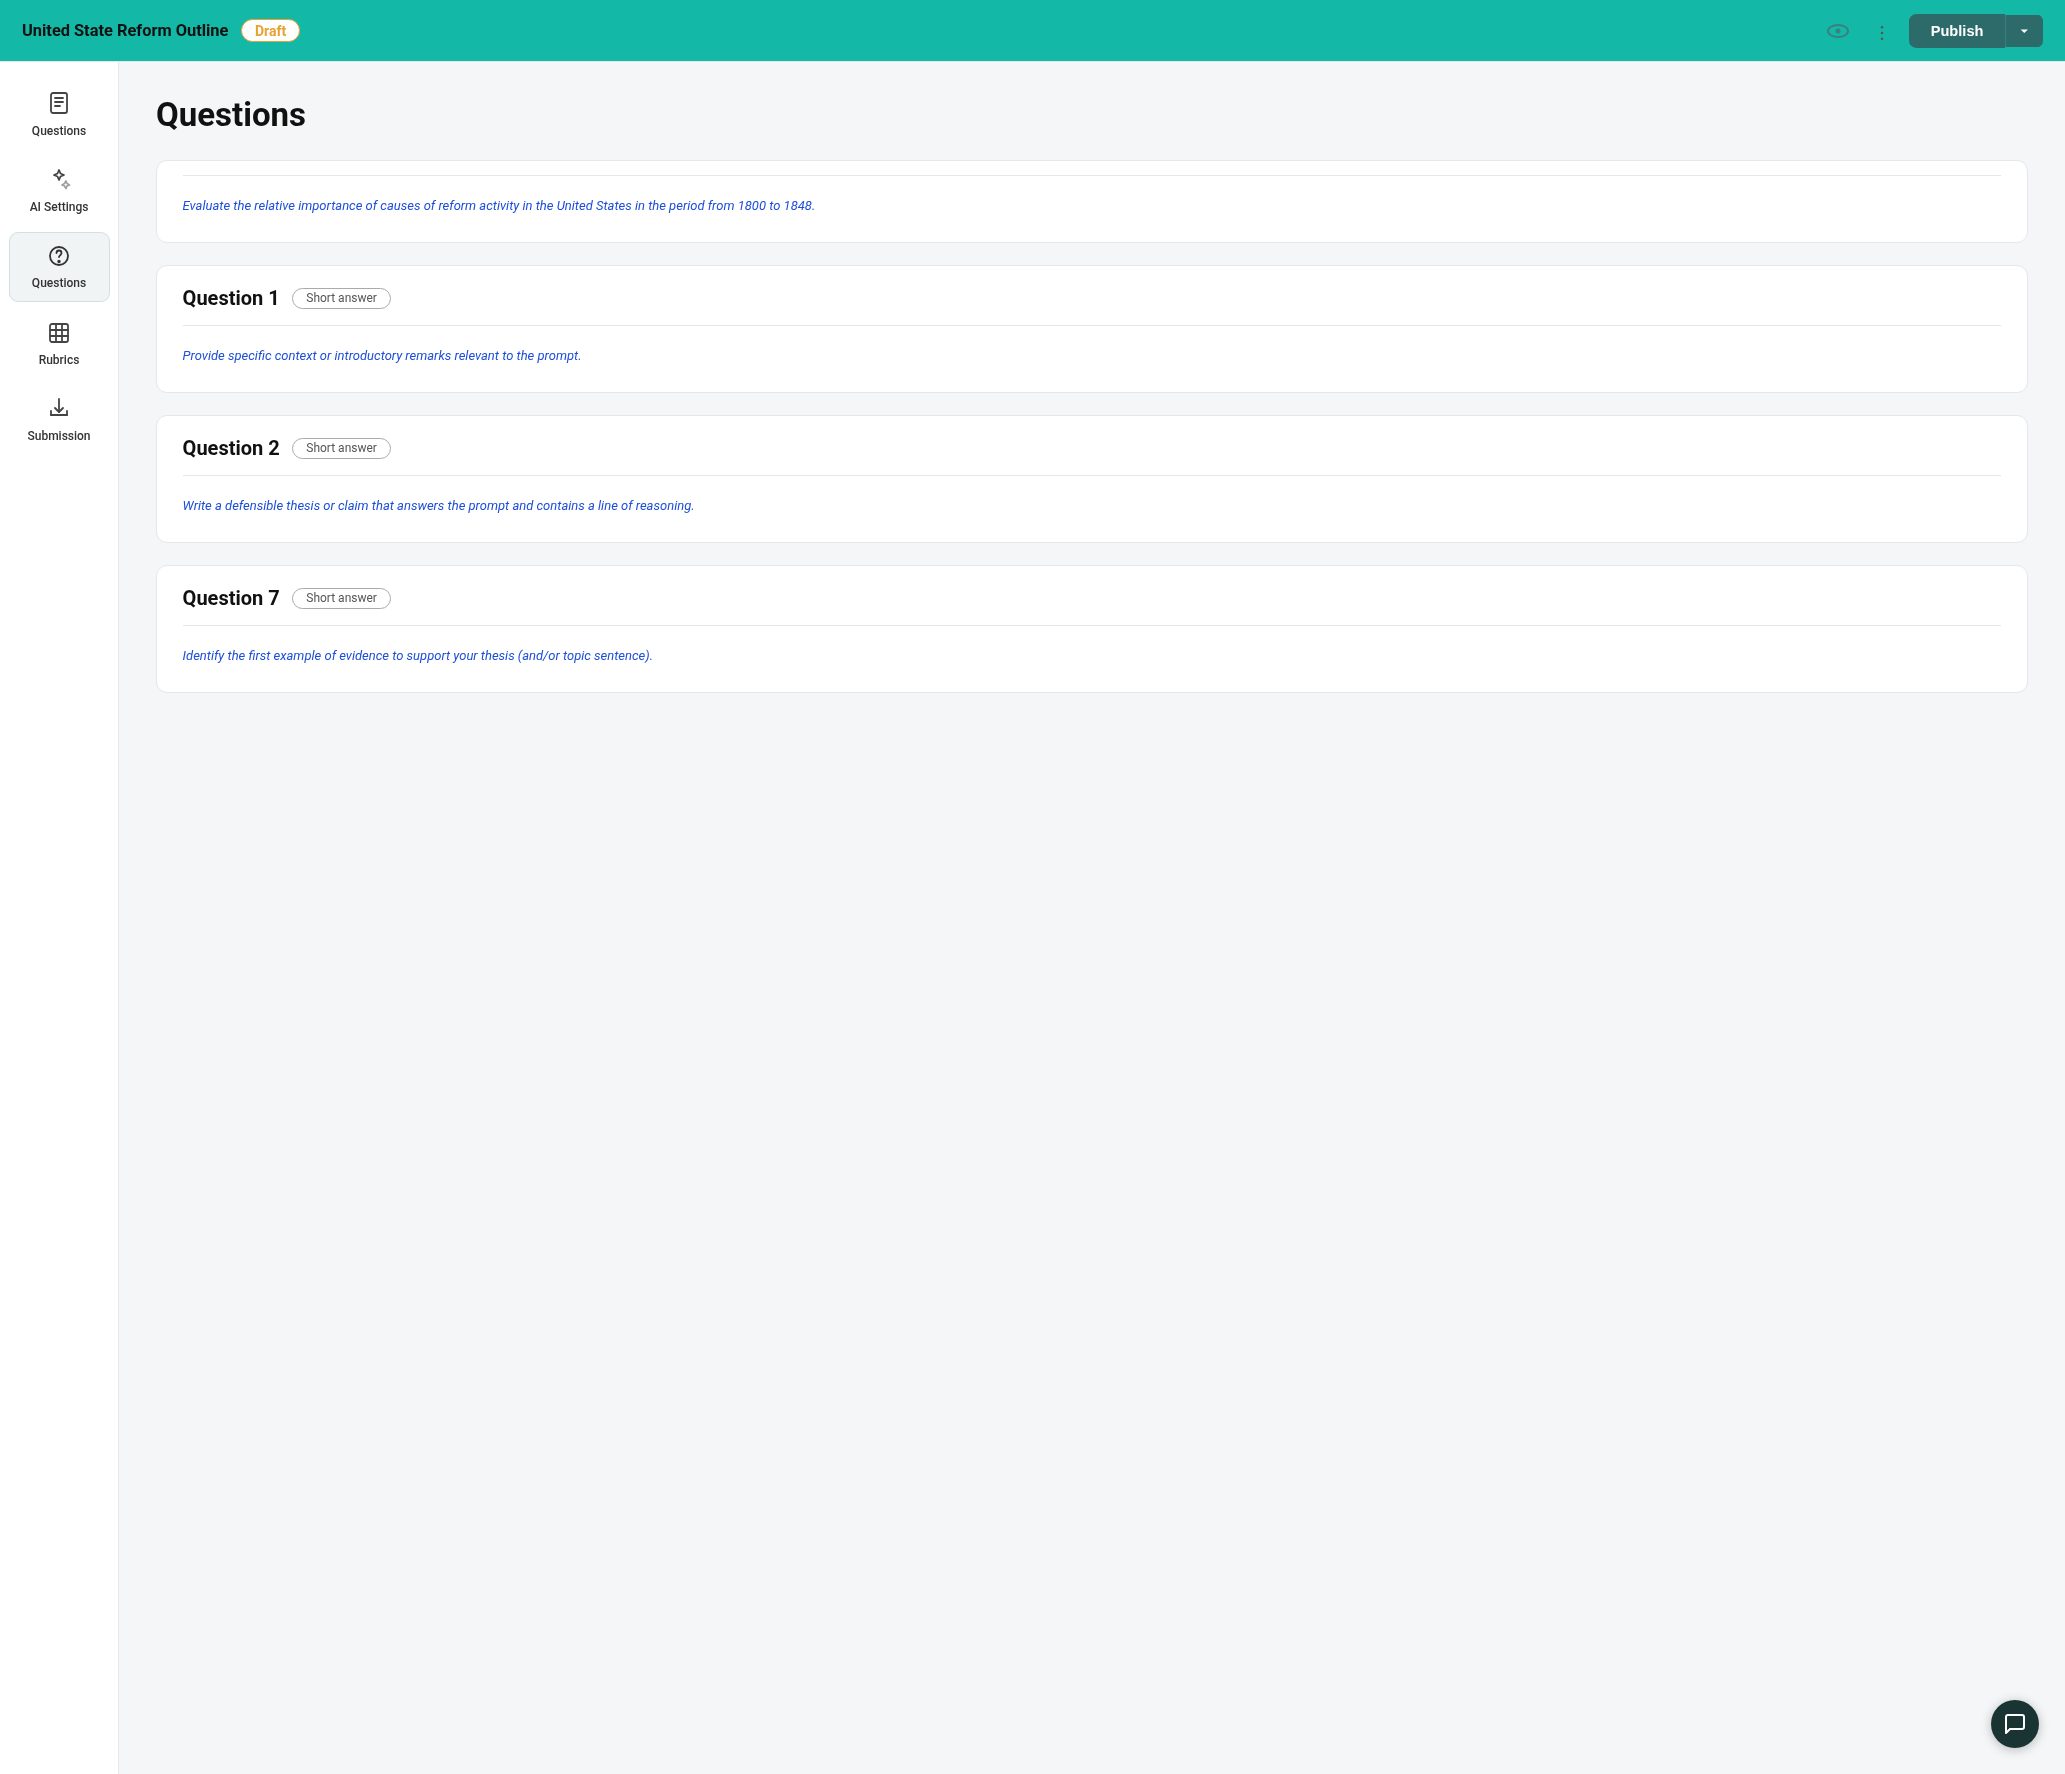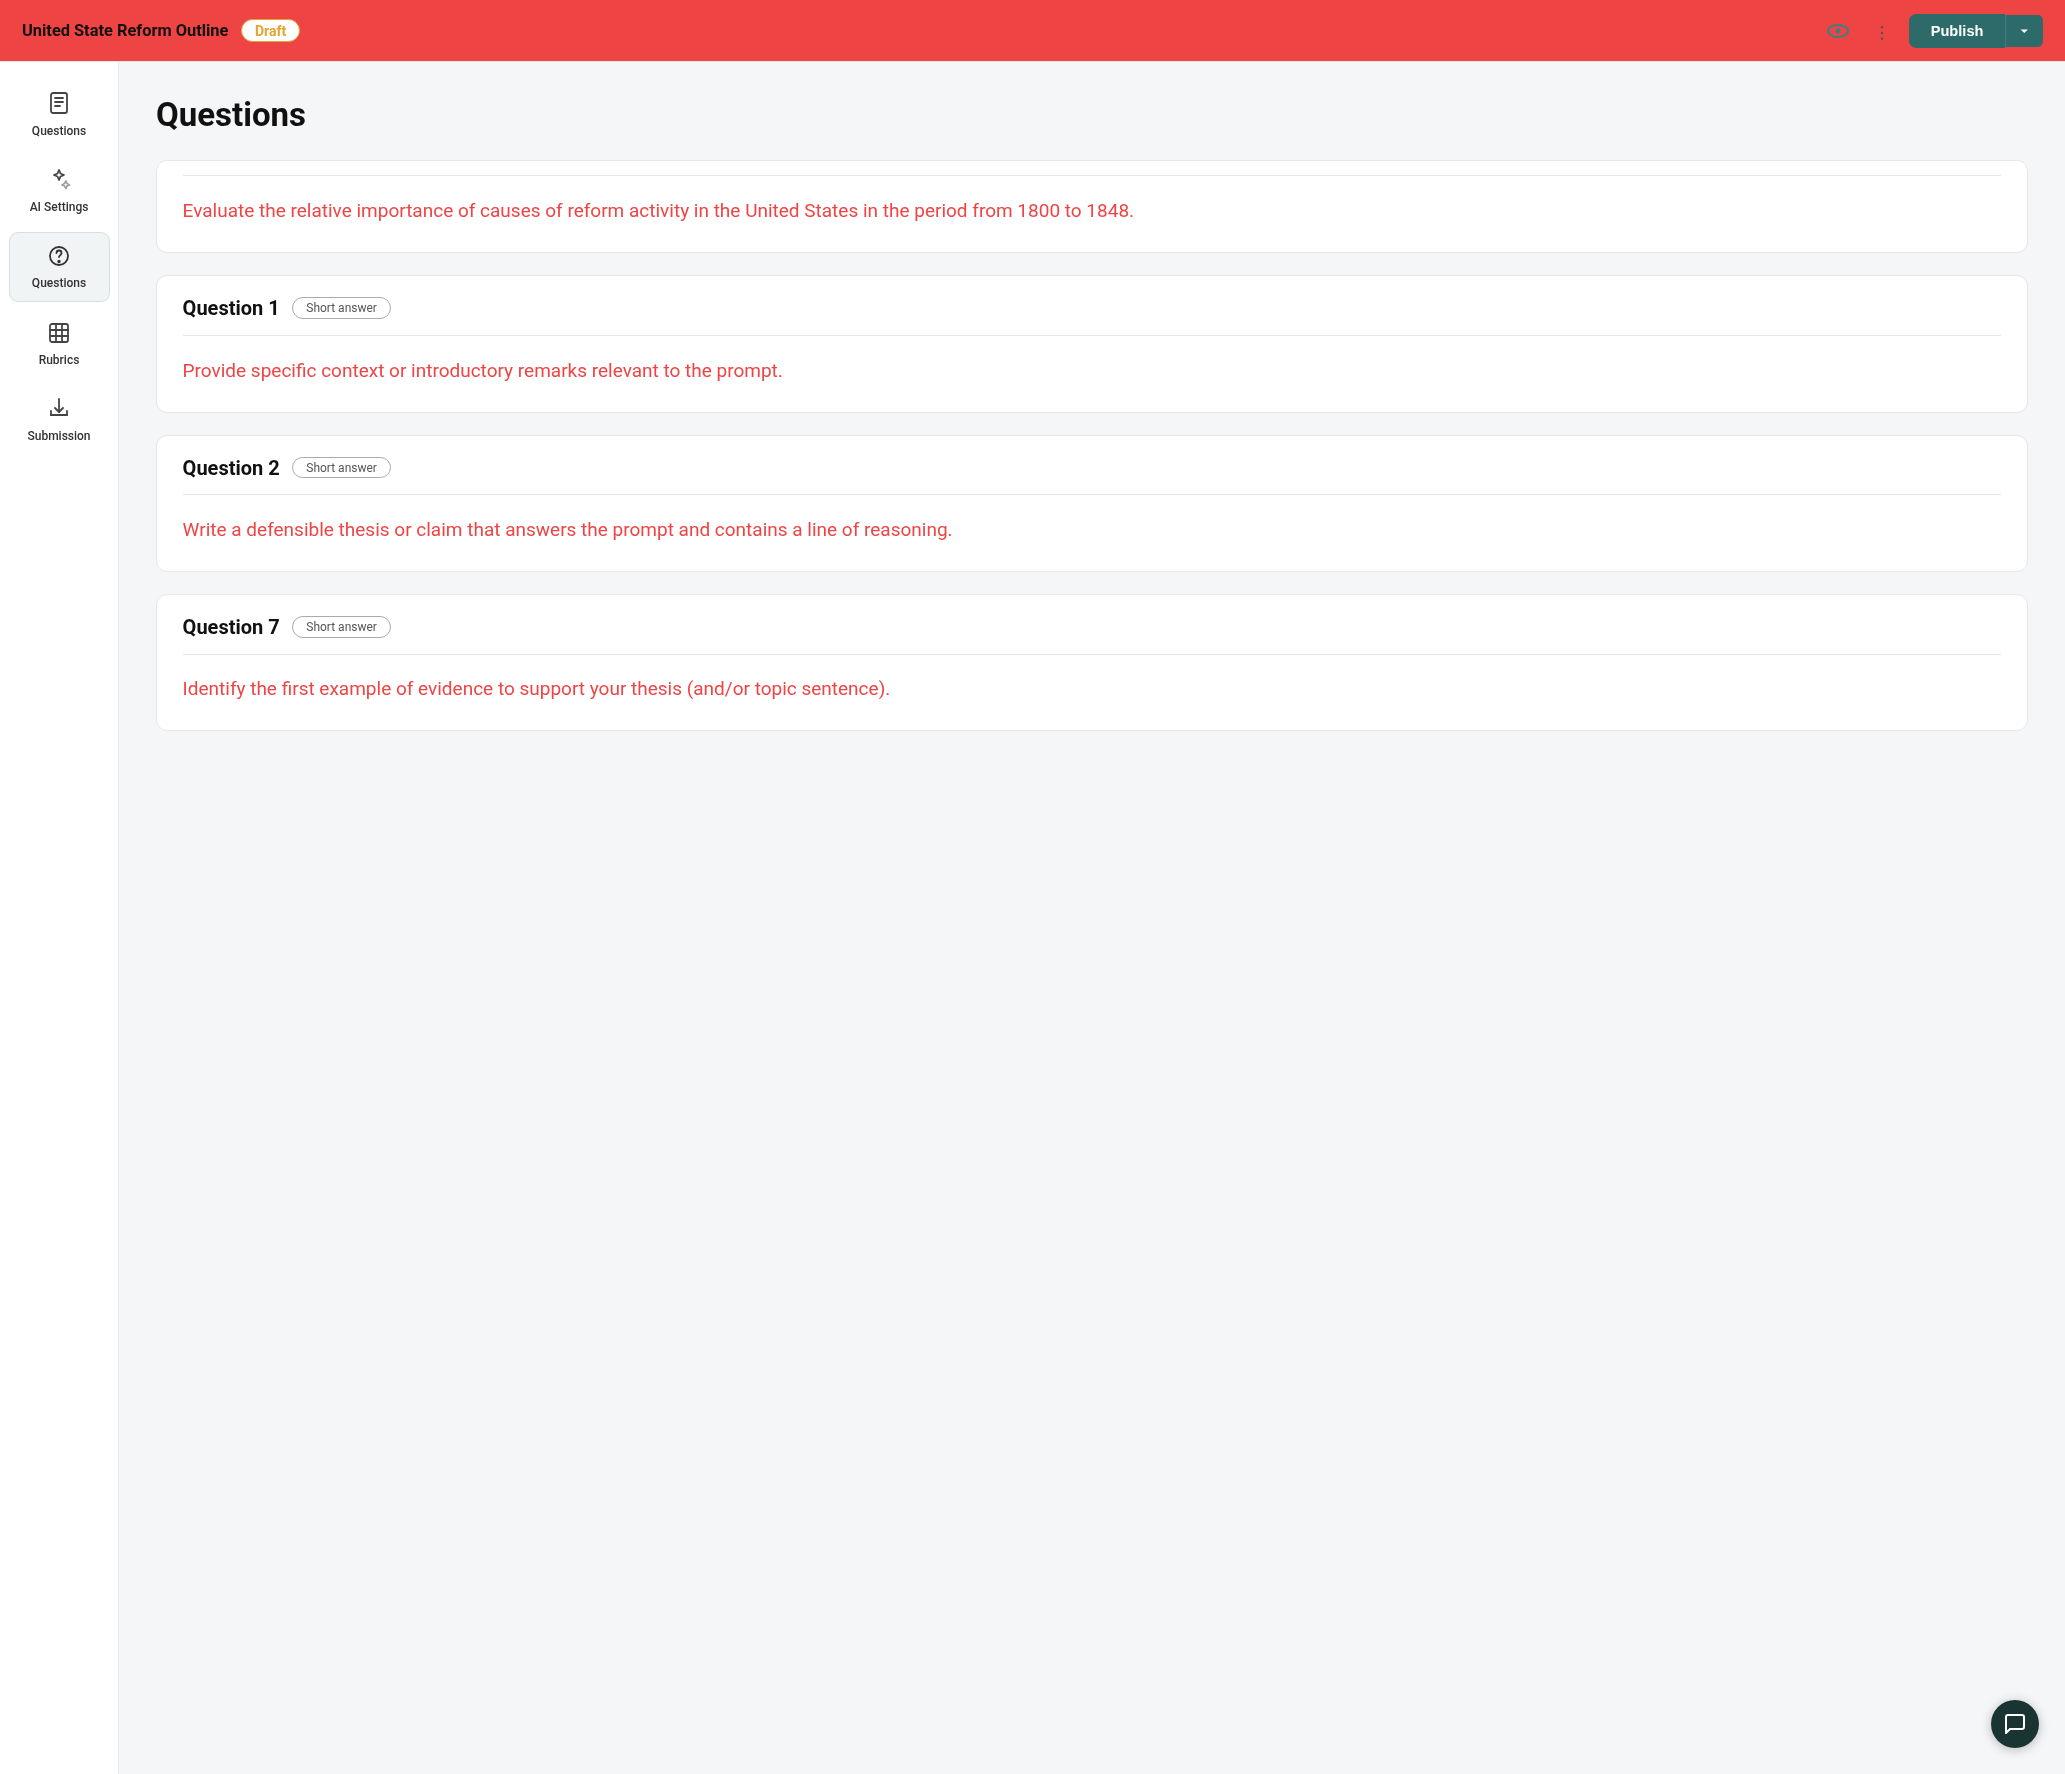--- a/index.html
+++ b/index.html
@@ -3,21 +3,21 @@
   <meta charset="utf-8">
   <style>
     * { box-sizing: border-box; margin: 0; padding: 0; }
     body { font-family: -apple-system, BlinkMacSystemFont, 'Segoe UI', Roboto, sans-serif; background: #f5f6f7; height: 100vh; display: flex; flex-direction: column; }
 
     
     .header {
       display: flex;
       align-items: center;
       justify-content: space-between;
-      background: #ef4444;
+      background: #14b8a6;
       padding: 0 22px;
       height: 62px;
       border-bottom: 0.9px solid #e5e7eb;
       flex-shrink: 0;
     }
     .header-left {
       display: flex;
       align-items: center;
       gap: 12.8px;
     }
@@ -163,23 +163,24 @@
       color: #555;
       background: #fff;
     }
     .card-divider {
       height: 0.9px;
       background: #e5e7eb;
       margin: 14.6px 25.6px 0 25.6px;
     }
     .card-body {
       padding: 20px 25.6px 25.6px 25.6px;
-      font-size: 19px;
-      color: #ef4444;
+      font-size: 13px;
+      color: #1d4ed8;
       line-height: 1.6;
+      font-style: italic;
     }
 
     
     .chat-bubble {
       position: fixed;
       bottom: 25.6px;
       right: 25.6px;
       width: 48px;
       height: 48px;
       background: #1a3333;

